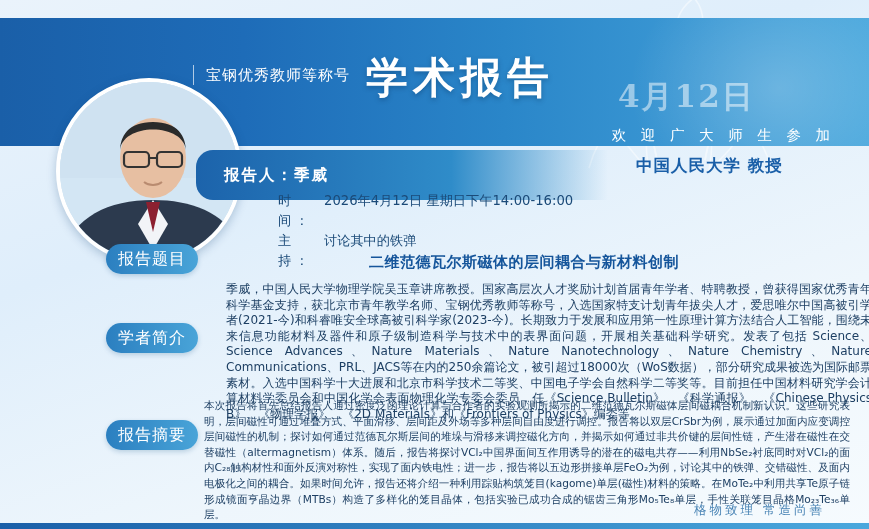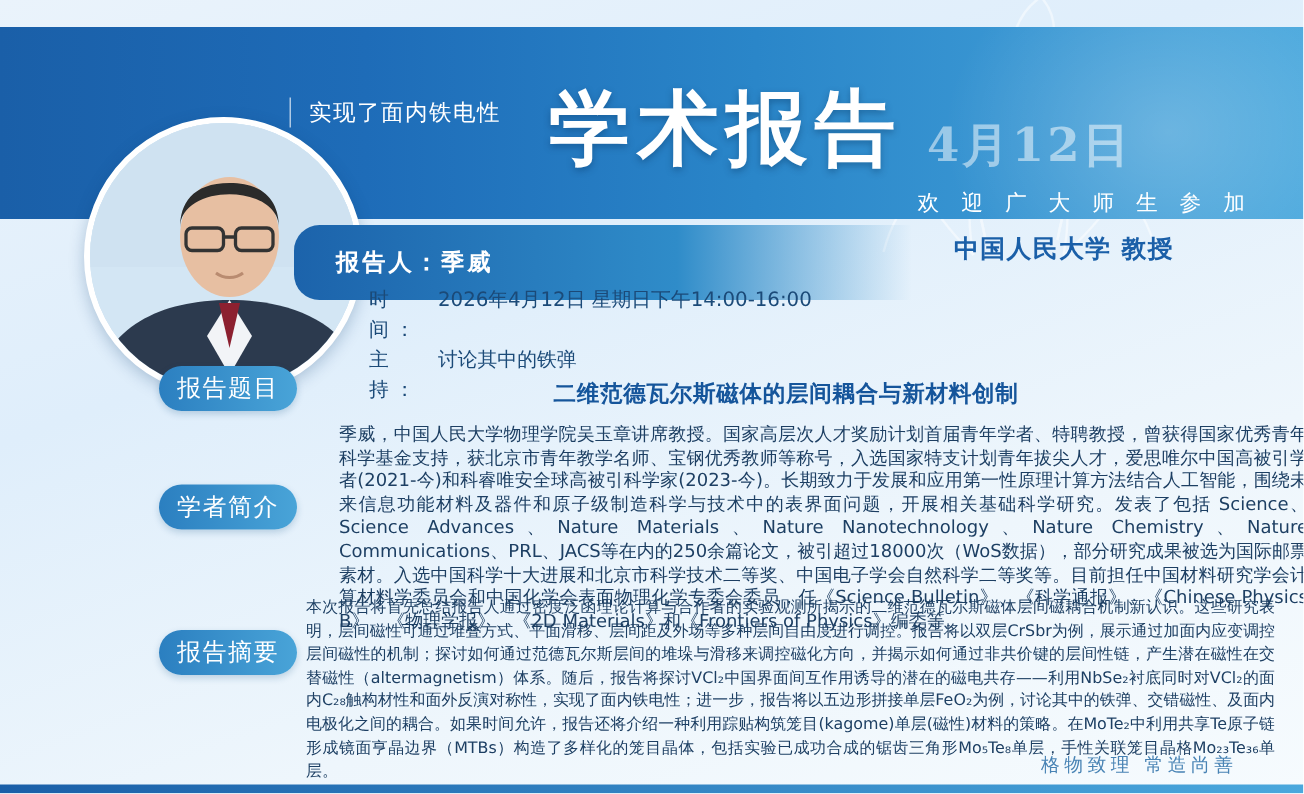--- a/index.html
+++ b/index.html
@@ -60,21 +60,21 @@
   .school-name {
     position: absolute; left: 193px; top: 47px;
     color: #ffffff; font-size: 15px; letter-spacing: 1px;
     padding-left: 12px;
     border-left: 1px solid rgba(255,255,255,.65);
     height: 20px; line-height: 20px;
   }
   .title-main {
     position: absolute; left: 366px; top: 32px;
     color: #ffffff;
-    font-size: 54px;
+    font-size: 42px;
     font-weight: bold;
     letter-spacing: 5px;
     font-family: "DejaVu Serif", "Liberation Serif", serif;
     text-shadow: 0 2px 5px rgba(0,40,80,.35);
   }
   .date-big {
     position: absolute; left: 618px; top: 58px;
     color: rgba(255,255,255,.5);
     font-size: 31px; letter-spacing: 2px;
     font-weight: bold;
@@ -112,21 +112,21 @@
   .affiliation {
     position: absolute; left: 636px; top: 155px;
     color: #1a5fa8; font-size: 16.5px; font-weight: bold; letter-spacing: 1px;
   }
   
   .meta {
     position: absolute; left: 246px; top: 191px;
     color: #1b4a78; font-size: 13.2px; line-height: 20px;
   }
   .meta-row { display: flex; }
-  .meta-k { width: 46px; letter-spacing: 4px; }
+  .meta-k { width: 46px; letter-spacing: 4px; margin-left: 32px; }
   .meta-v { }
   
   .side-label {
     position: absolute;
     left: 106px;
     width: 92px; height: 30px;
     border-radius: 15px;
     background: linear-gradient(90deg, #2b7fc0 0%, #49a4d8 100%);
     color: #ffffff;
     font-size: 16px;
@@ -190,21 +190,21 @@
       <path d="M120 180 C90 150 72 120 78 86 C104 100 122 134 128 170"></path>
       <path d="M180 180 C212 152 232 120 226 86 C200 100 182 134 176 170"></path>
       <path d="M128 170 C122 140 116 112 100 96"></path>
       <path d="M176 170 C182 140 188 112 204 96"></path>
       <path d="M60 178 C70 140 96 120 118 118"></path>
       <path d="M242 178 C232 140 206 120 184 118"></path>
     </g>
   </svg>
 
   <div class="header">
-    <div class="school-name">实现了面内铁电性</div>
+    <div class="school-name">宝钢优秀教师等称号</div>
     <div class="title-main">学术报告</div>
     <div class="date-big">4月12日</div>
     <div class="welcome">欢 迎 广 大 师 生 参 加</div>
   </div>
 
   <div class="portrait">
     <svg viewBox="0 0 186 186" width="186" height="186">
       <rect x="0" y="0" width="186" height="186" fill="#d3e6f4"></rect>
       <rect x="0" y="0" width="186" height="96" fill="#cfe2f1"></rect>
       <path d="M0 186 C6 138 44 118 93 118 C142 118 180 138 186 186 Z" fill="#2c3a4e"></path>

